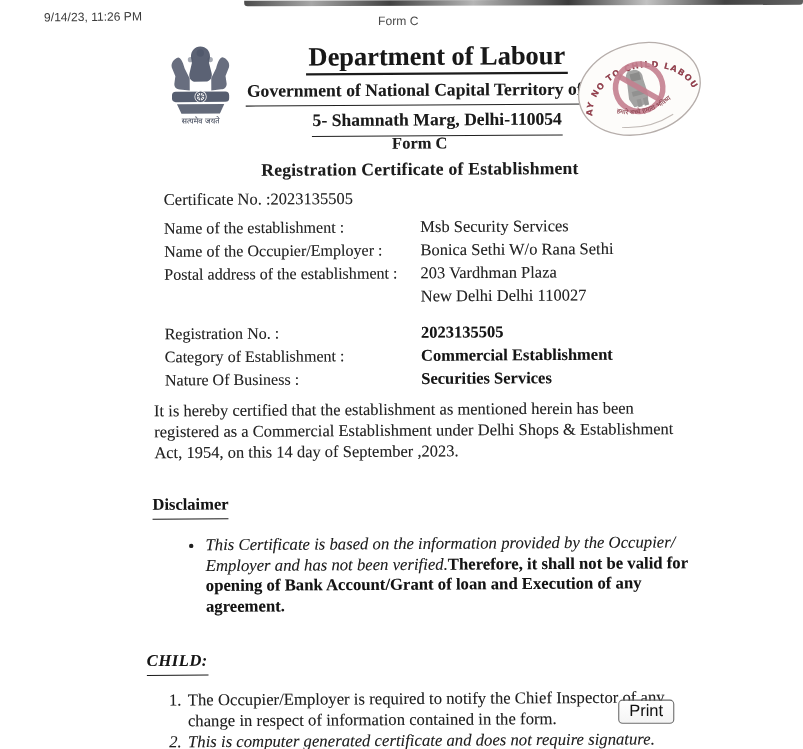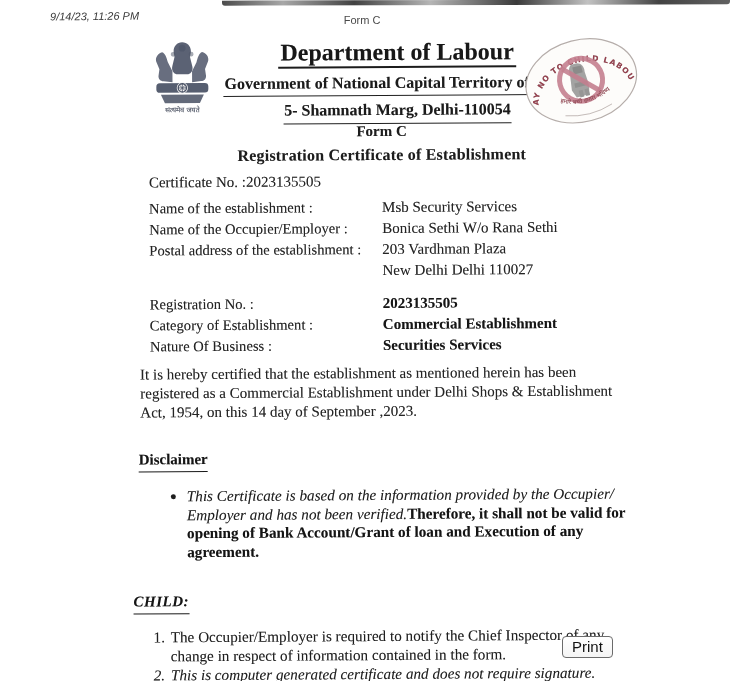--- a/index.html
+++ b/index.html
@@ -10,21 +10,21 @@
     font-family:"Liberation Serif", serif;
     color:#222;
     overflow:hidden;
   }
   
   .print-header {
     position:absolute; top:8px; left:0; width:100%;
     font-family:"Liberation Sans", sans-serif;
     font-size:11px; color:#3a3a3a;
   }
-  .print-timestamp { position:absolute; left:50px; top:2px; transform:rotate(-0.6deg);font-style:italic; }
+  .print-timestamp { position:absolute; left:40px; top:2px; transform:rotate(-0.6deg); }
   .print-doctitle  { position:absolute; left:50%; transform:translateX(-58%); top:6px; color:#4a4a4a; }
   
   .scan-band {
     position:absolute; top:0; left:222px; width:508px; height:5px;
     background:linear-gradient(90deg,
       rgba(25,25,25,.78) 0%, rgba(60,60,60,.45) 12%, rgba(18,18,18,.8) 26%,
       rgba(70,70,70,.4) 41%, rgba(15,15,15,.82) 58%, rgba(80,80,80,.35) 72%,
       rgba(20,20,20,.8) 86%, rgba(30,30,30,.7) 100%);
     border-radius:0 0 3px 3px;
     transform:skewY(-0.15deg);

